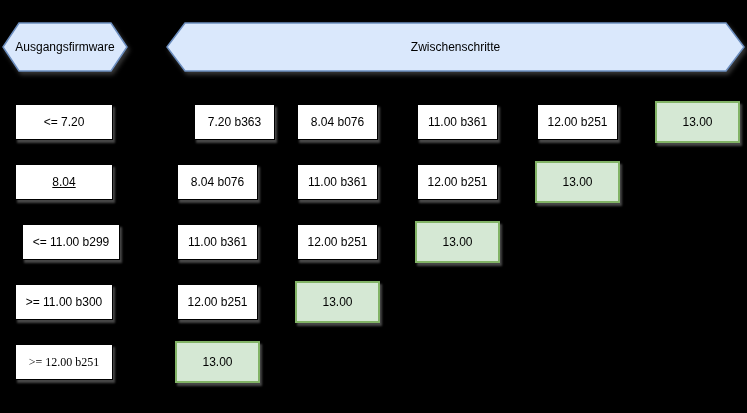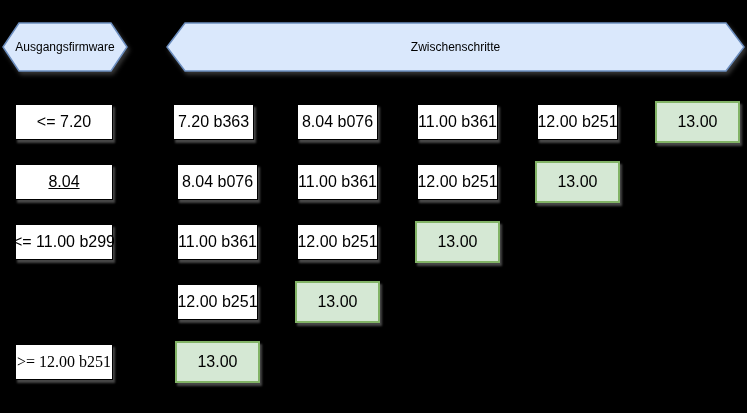--- a/index.html
+++ b/index.html
@@ -33,21 +33,21 @@
     justify-content: center;
     font-size: 12px;
     color: var(--text, #000000);
   }
   .box {
     position: absolute;
     box-sizing: border-box;
     display: flex;
     align-items: center;
     justify-content: center;
-    font-size: 16px;
+    font-size: 12px;
     color: var(--text, #000000);
     background: var(--box-fill, #ffffff);
     border: 1px solid var(--box-border, #000000);
     box-shadow: 2px 3px 2px rgba(130,130,130,0.55);
     white-space: nowrap;
   }
   .box.final {
     background: var(--final-fill, #d5e8d4);
     border: 2px solid var(--final-border, #82b366);
   }
@@ -65,36 +65,37 @@
   </div>
 
   <div class="hexagon" style="left:166px; top:22px; width:579px; height:50px;">
     <svg width="579" height="50" viewBox="0 0 579 50">
       <polygon points="1,25 19,1 560,1 578,25 560,49 19,49"></polygon>
     </svg>
     <div class="hex-label">Zwischenschritte</div>
   </div>
 
   <div class="box" style="left:15px;  top:104px; width:98px; height:36px;">&lt;= 7.20</div>
-  <div class="box" style="left:173px; top:104px; width:81px; height:36px;">7.20 b363</div>
+  <div class="box" style="left:194px; top:104px; width:81px; height:36px;">7.20 b363</div>
   <div class="box" style="left:297px; top:104px; width:81px; height:36px;">8.04 b076</div>
   <div class="box" style="left:417px; top:104px; width:81px; height:36px;">11.00 b361</div>
   <div class="box" style="left:537px; top:104px; width:81px; height:36px;">12.00 b251</div>
   <div class="box final" style="left:655px; top:101px; width:85px; height:42px;">13.00</div>
 
   <div class="box" style="left:15px;  top:164px; width:98px; height:36px;text-decoration:underline;">8.04</div>
   <div class="box" style="left:177px; top:164px; width:81px; height:36px;">8.04 b076</div>
   <div class="box" style="left:297px; top:164px; width:81px; height:36px;">11.00 b361</div>
   <div class="box" style="left:417px; top:164px; width:81px; height:36px;">12.00 b251</div>
   <div class="box final" style="left:535px; top:161px; width:85px; height:42px;">13.00</div>
 
-  <div class="box" style="left:15px;  top:224px; width:98px; height:36px;">&lt;= 11.00 b299</div>
+  <div class="box" style="left:22px;  top:224px; width:98px; height:36px;">&lt;= 11.00 b299</div>
   <div class="box" style="left:177px; top:224px; width:81px; height:36px;">11.00 b361</div>
   <div class="box" style="left:297px; top:224px; width:81px; height:36px;">12.00 b251</div>
   <div class="box final" style="left:415px; top:221px; width:85px; height:42px;">13.00</div>
 
+  <div class="box" style="left:15px;  top:284px; width:98px; height:36px;">&gt;= 11.00 b300</div>
   <div class="box" style="left:177px; top:284px; width:81px; height:36px;">12.00 b251</div>
   <div class="box final" style="left:295px; top:281px; width:85px; height:42px;">13.00</div>
 
   <div class="box" style="left:15px;  top:344px; width:98px; height:36px;font-family:Liberation Serif, serif;">&gt;= 12.00 b251</div>
   <div class="box final" style="left:175px; top:341px; width:85px; height:42px;">13.00</div>
 
 </div>
 
 </body></html>

